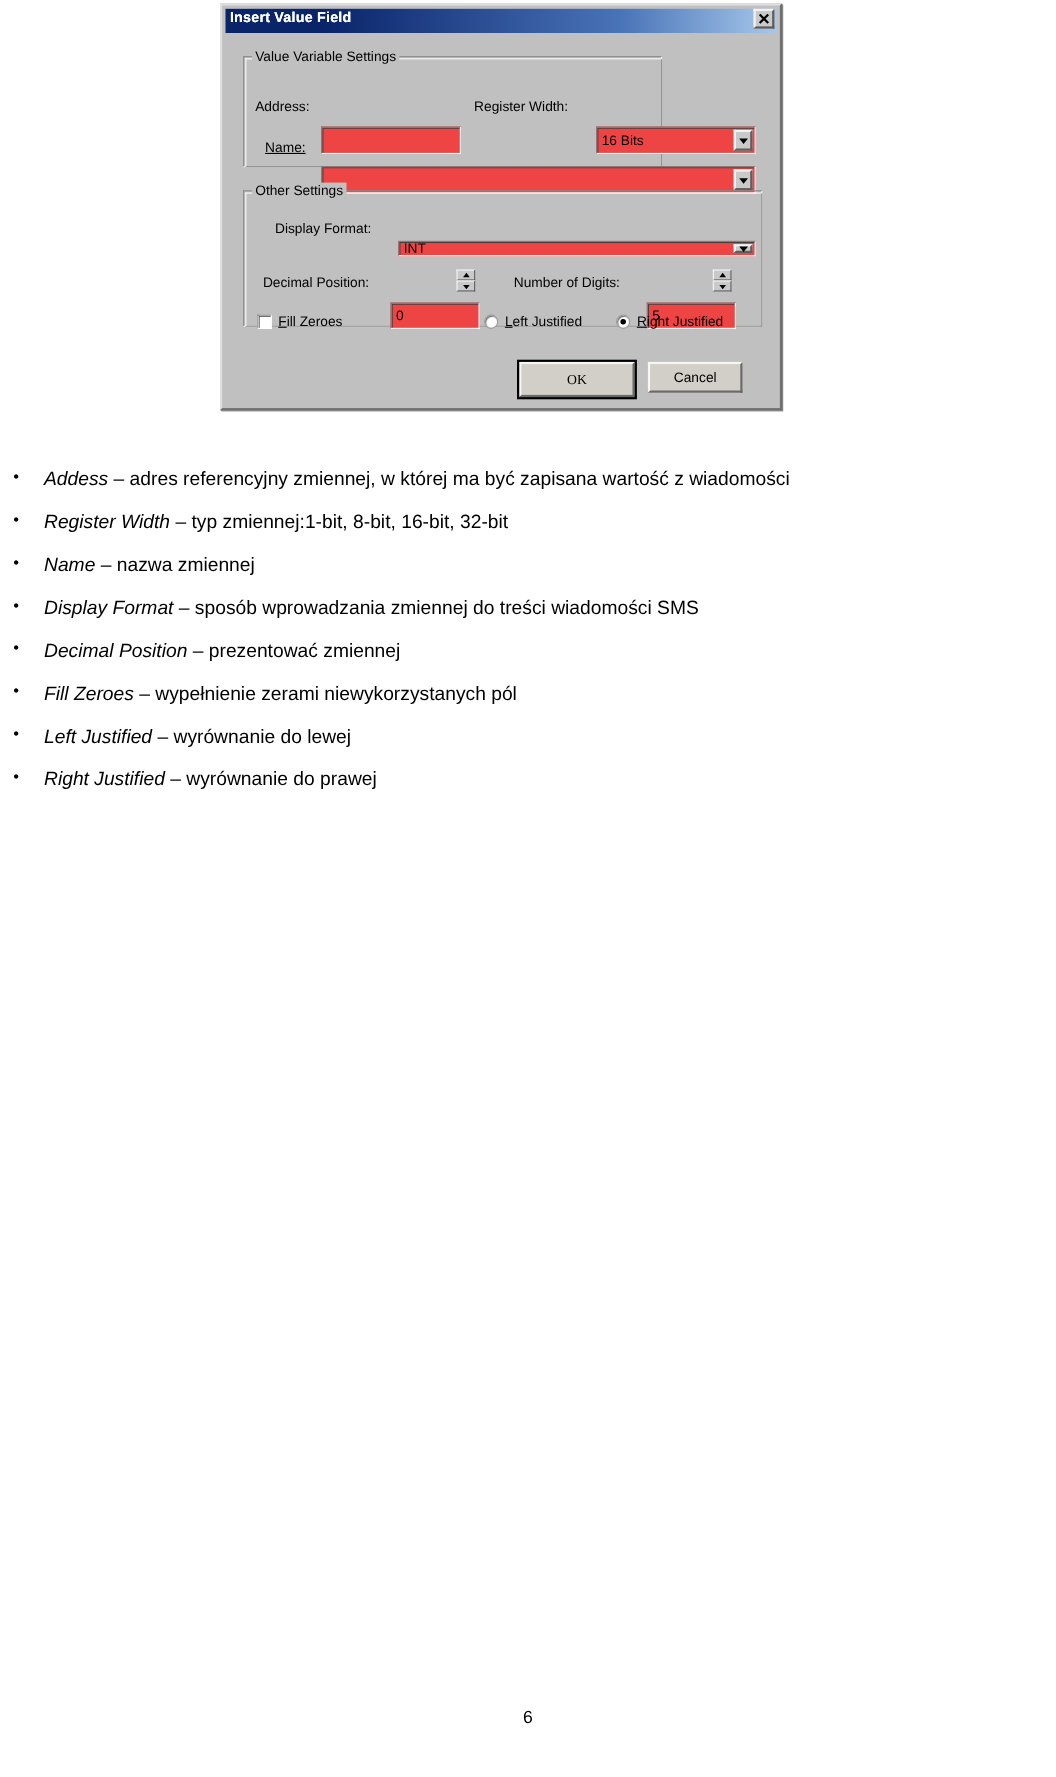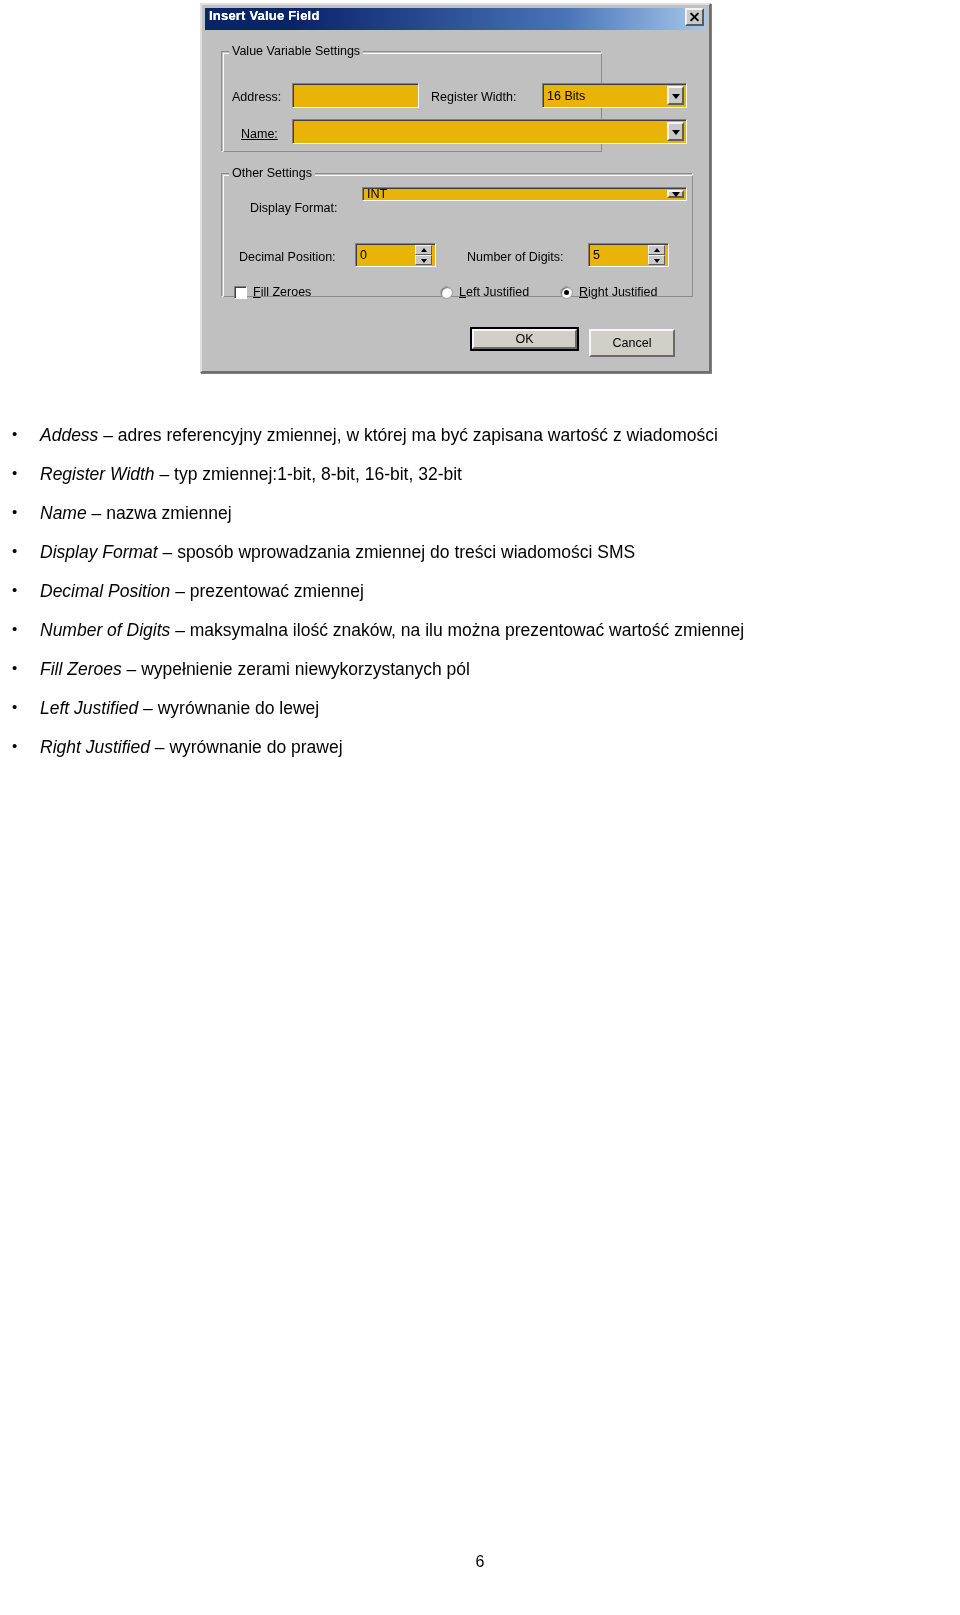--- a/index.html
+++ b/index.html
@@ -118,27 +118,28 @@
     position: absolute;
     font-size: 12.5px;
     line-height: 14px;
     white-space: nowrap;
     color: #000;
   }
 
   
   .sunken {
     position: absolute;
-    background: #eab308;
+    background: #ef4444;
     border-top: 1.5px solid #808080;
     border-left: 1.5px solid #808080;
     border-right: 1.5px solid #ffffff;
     border-bottom: 1.5px solid #ffffff;
     box-sizing: border-box;
     box-shadow: inset 1px 1px 0 #404040;
+    margin-top: 32px;
   }
   .sunken .val {
     position: absolute;
     left: 4px;
     top: 50%;
     transform: translateY(-50%);
     font-size: 12.5px;
     line-height: 14px;
     white-space: nowrap;
     color: #000;
@@ -373,21 +374,21 @@
     <div class="ctl-row" style="left:238px; top:280px;">
       <span class="radio"></span>
       <span class="ctl-label"><u>L</u>eft Justified</span>
     </div>
 
     <div class="ctl-row" style="left:358px; top:280px;">
       <span class="radio checked"></span>
       <span class="ctl-label"><u>R</u>ight Justified</span>
     </div>
 
-    <div class="btn default" style="left:270px; top:324px; width:105px; height:20px;">
+    <div class="btn default" style="left:270px; top:324px; width:105px; height:32px;font-family:Liberation Serif, serif;">
       <span>OK</span>
     </div>
     <div class="btn" style="left:387px; top:324px; width:86px; height:28px;">
       <span>Cancel</span>
     </div>
 
   </div>
 </div>
 
 <div id="bullets">
@@ -400,23 +401,20 @@
   <div class="bullet">
     <span class="term">Name</span><span> – nazwa zmiennej</span>
   </div>
   <div class="bullet">
     <span class="term">Display Format</span><span> – sposób wprowadzania zmiennej do treści wiadomości SMS</span>
   </div>
   <div class="bullet">
     <span class="term">Decimal Position</span><span> – prezentować zmiennej</span>
   </div>
   <div class="bullet">
-    <span class="term">Number of Digits</span><span> – maksymalna ilość znaków, na ilu można prezentować wartość zmiennej</span>
-  </div>
-  <div class="bullet">
     <span class="term">Fill Zeroes</span><span> – wypełnienie zerami niewykorzystanych pól</span>
   </div>
   <div class="bullet">
     <span class="term">Left Justified</span><span> – wyrównanie do lewej</span>
   </div>
   <div class="bullet">
     <span class="term">Right Justified</span><span> – wyrównanie do prawej</span>
   </div>
 </div>
 

